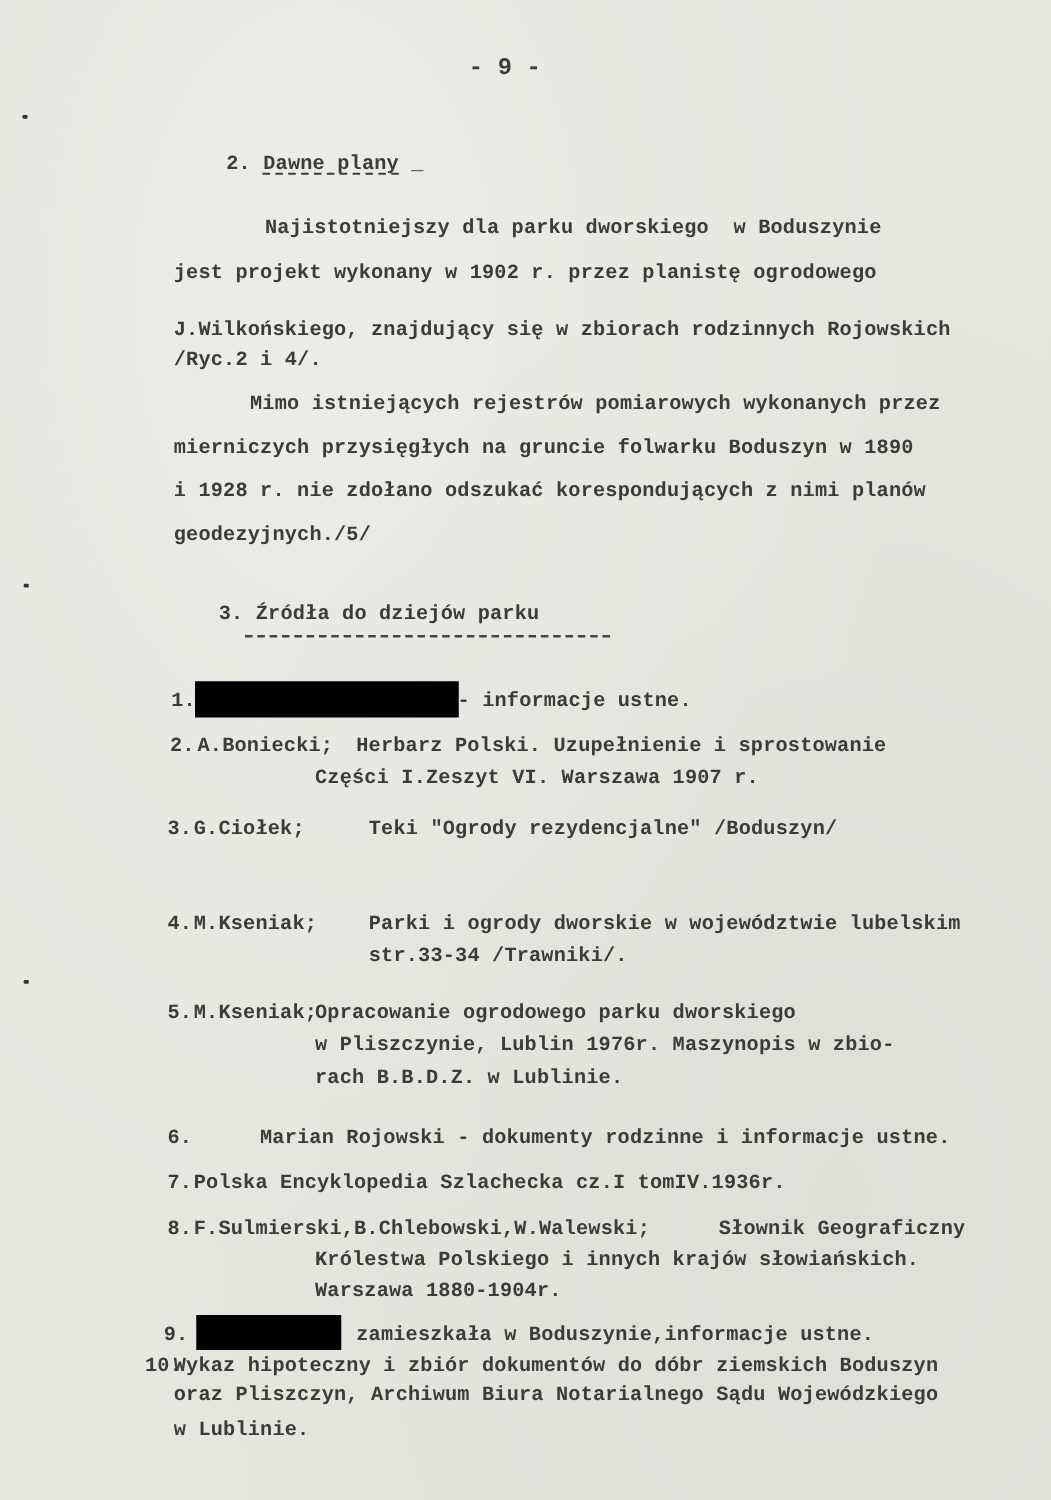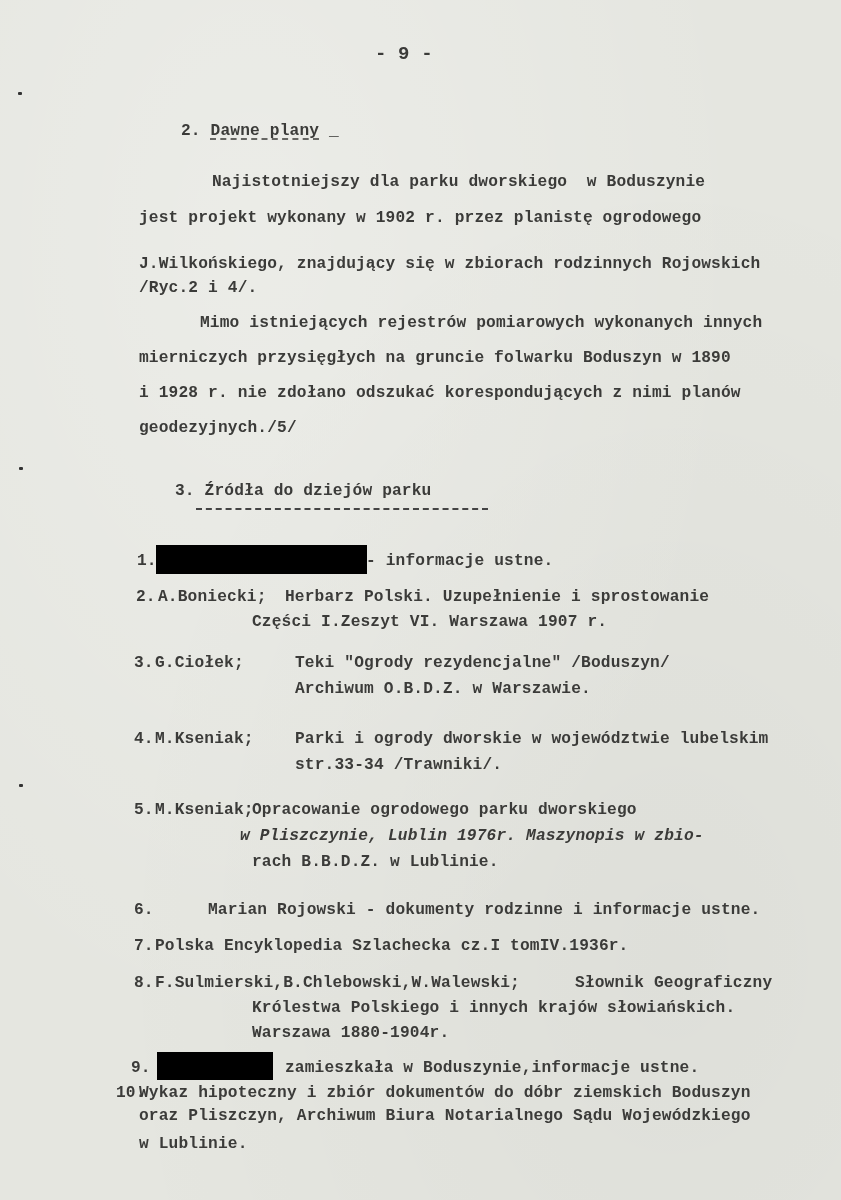--- a/index.html
+++ b/index.html
@@ -58,51 +58,50 @@
   <div class="mark" style="left:19px; top:467px;"></div>
   <div class="mark" style="left:19px; top:784px;"></div>
 
   <div class="line" style="left:181px; top:121px;text-align:right;"><span>2.</span> <span class="dashed-underline">Dawne plany</span> <span>_</span></div>
 
   <div class="line" style="left:212px; top:172px;">Najistotniejszy dla parku dworskiego  w Boduszynie</div>
   <div class="line" style="left:139px; top:208px;">jest projekt wykonany w 1902 r. przez planistę ogrodowego</div>
   <div class="line" style="left:139px; top:254px;">J.Wilkońskiego, znajdujący się w zbiorach rodzinnych Rojowskich</div>
   <div class="line" style="left:139px; top:278px;">/Ryc.2 i 4/.</div>
 
-  <div class="line" style="left:200px; top:313px;">Mimo istniejących rejestrów pomiarowych wykonanych innych</div>
+  <div class="line" style="left:200px; top:313px;">Mimo istniejących rejestrów pomiarowych wykonanych przez</div>
   <div class="line" style="left:139px; top:348px;">mierniczych przysięgłych na gruncie folwarku Boduszyn w 1890</div>
   <div class="line" style="left:139px; top:383px;">i 1928 r. nie zdołano odszukać korespondujących z nimi planów</div>
   <div class="line" style="left:139px; top:418px;">geodezyjnych./5/</div>
 
   <div class="line" style="left:175px; top:481px;">3. Źródła do dziejów parku</div>
   <div class="heading-rule" style="left:196px; top:508px; width:292px;"></div>
 
   <div class="line" style="left:137px; top:551px;">1.</div>
   <div class="redact" style="left:156px; top:545px; width:211px; height:29px;"></div>
   <div class="line" style="left:366px; top:551px;">- informacje ustne.</div>
 
   <div class="line" style="left:136px; top:587px;">2.</div>
   <div class="line" style="left:158px; top:587px;">A.Boniecki;</div>
   <div class="line" style="left:285px; top:587px;">Herbarz Polski. Uzupełnienie i sprostowanie</div>
   <div class="line" style="left:252px; top:612px;">Części I.Zeszyt VI. Warszawa 1907 r.</div>
 
   <div class="line" style="left:134px; top:653px;">3.</div>
   <div class="line" style="left:155px; top:653px;">G.Ciołek;</div>
   <div class="line" style="left:295px; top:653px;">Teki "Ogrody rezydencjalne" /Boduszyn/</div>
-  <div class="line" style="left:295px; top:679px;">Archiwum O.B.D.Z. w Warszawie.</div>
 
   <div class="line" style="left:134px; top:729px;">4.</div>
   <div class="line" style="left:155px; top:729px;">M.Kseniak;</div>
   <div class="line" style="left:295px; top:729px;">Parki i ogrody dworskie w województwie lubelskim</div>
   <div class="line" style="left:295px; top:755px;">str.33-34 /Trawniki/.</div>
 
   <div class="line" style="left:134px; top:800px;">5.</div>
   <div class="line" style="left:155px; top:800px;">M.Kseniak;</div>
   <div class="line" style="left:252px; top:800px;">Opracowanie ogrodowego parku dworskiego</div>
-  <div class="line" style="left:240px; top:826px;font-style:italic;">w Pliszczynie, Lublin 1976r. Maszynopis w zbio-</div>
+  <div class="line" style="left:252px; top:826px;">w Pliszczynie, Lublin 1976r. Maszynopis w zbio-</div>
   <div class="line" style="left:252px; top:852px;">rach B.B.D.Z. w Lublinie.</div>
 
   <div class="line" style="left:134px; top:900px;">6.</div>
   <div class="line" style="left:167px; top:900px;margin-left:41px;">Marian Rojowski - dokumenty rodzinne i informacje ustne.</div>
 
   <div class="line" style="left:134px; top:936px;">7.</div>
   <div class="line" style="left:155px; top:936px;">Polska Encyklopedia Szlachecka cz.I tomIV.1936r.</div>
 
   <div class="line" style="left:134px; top:973px;">8.</div>
   <div class="line" style="left:155px; top:973px;">F.Sulmierski,B.Chlebowski,W.Walewski;</div>

